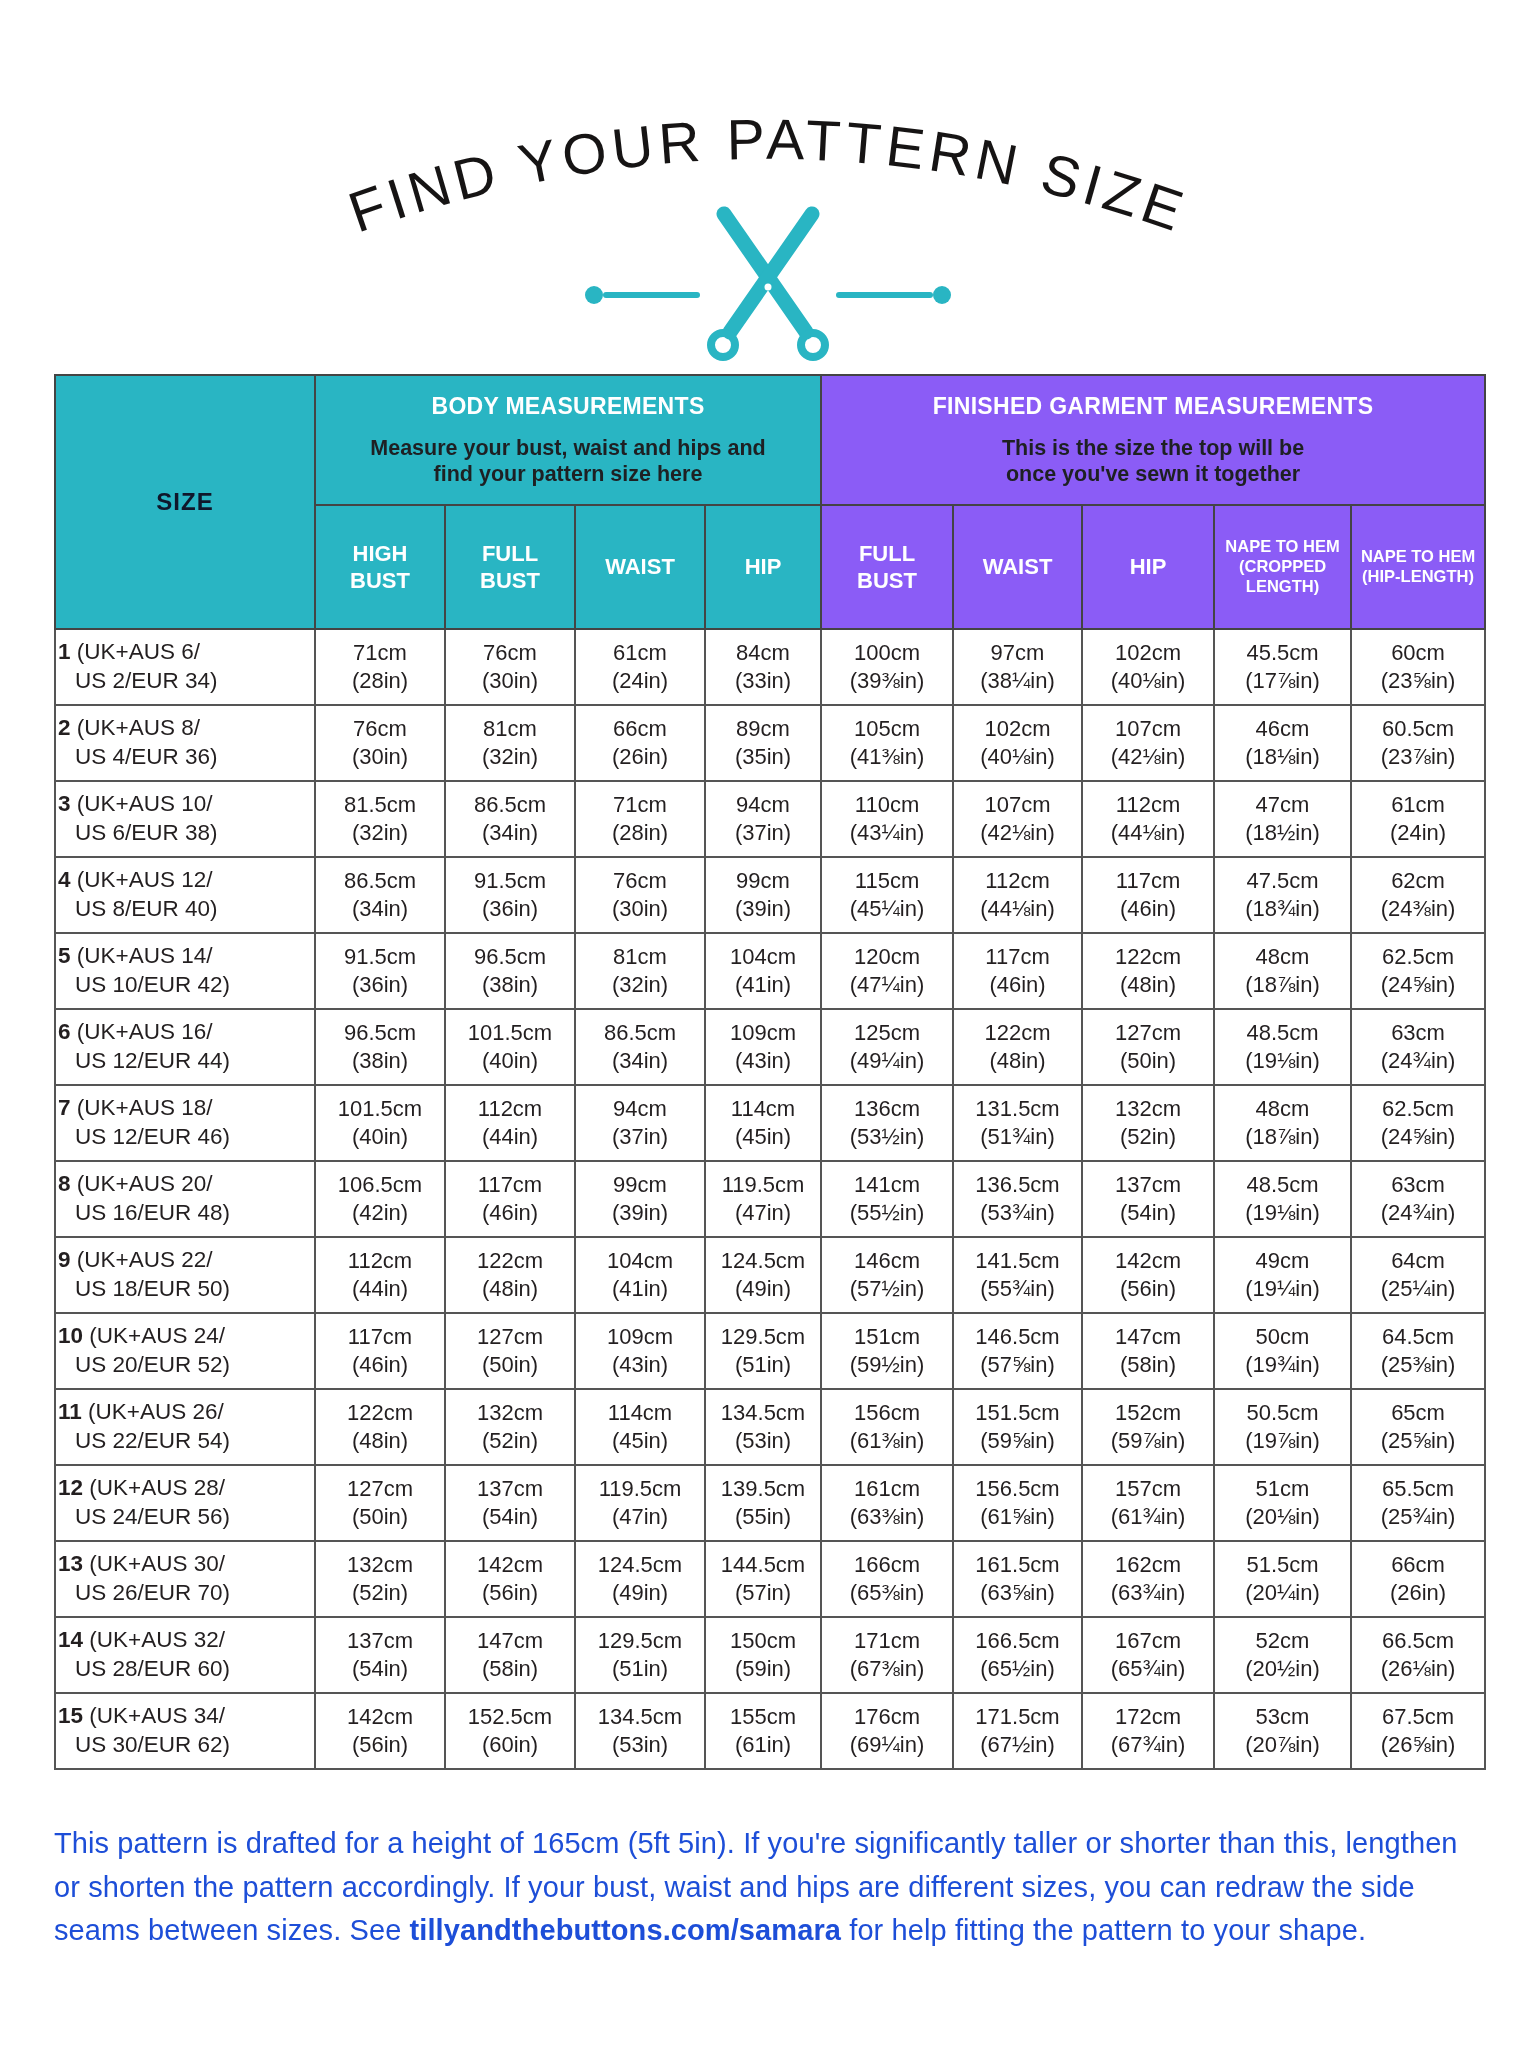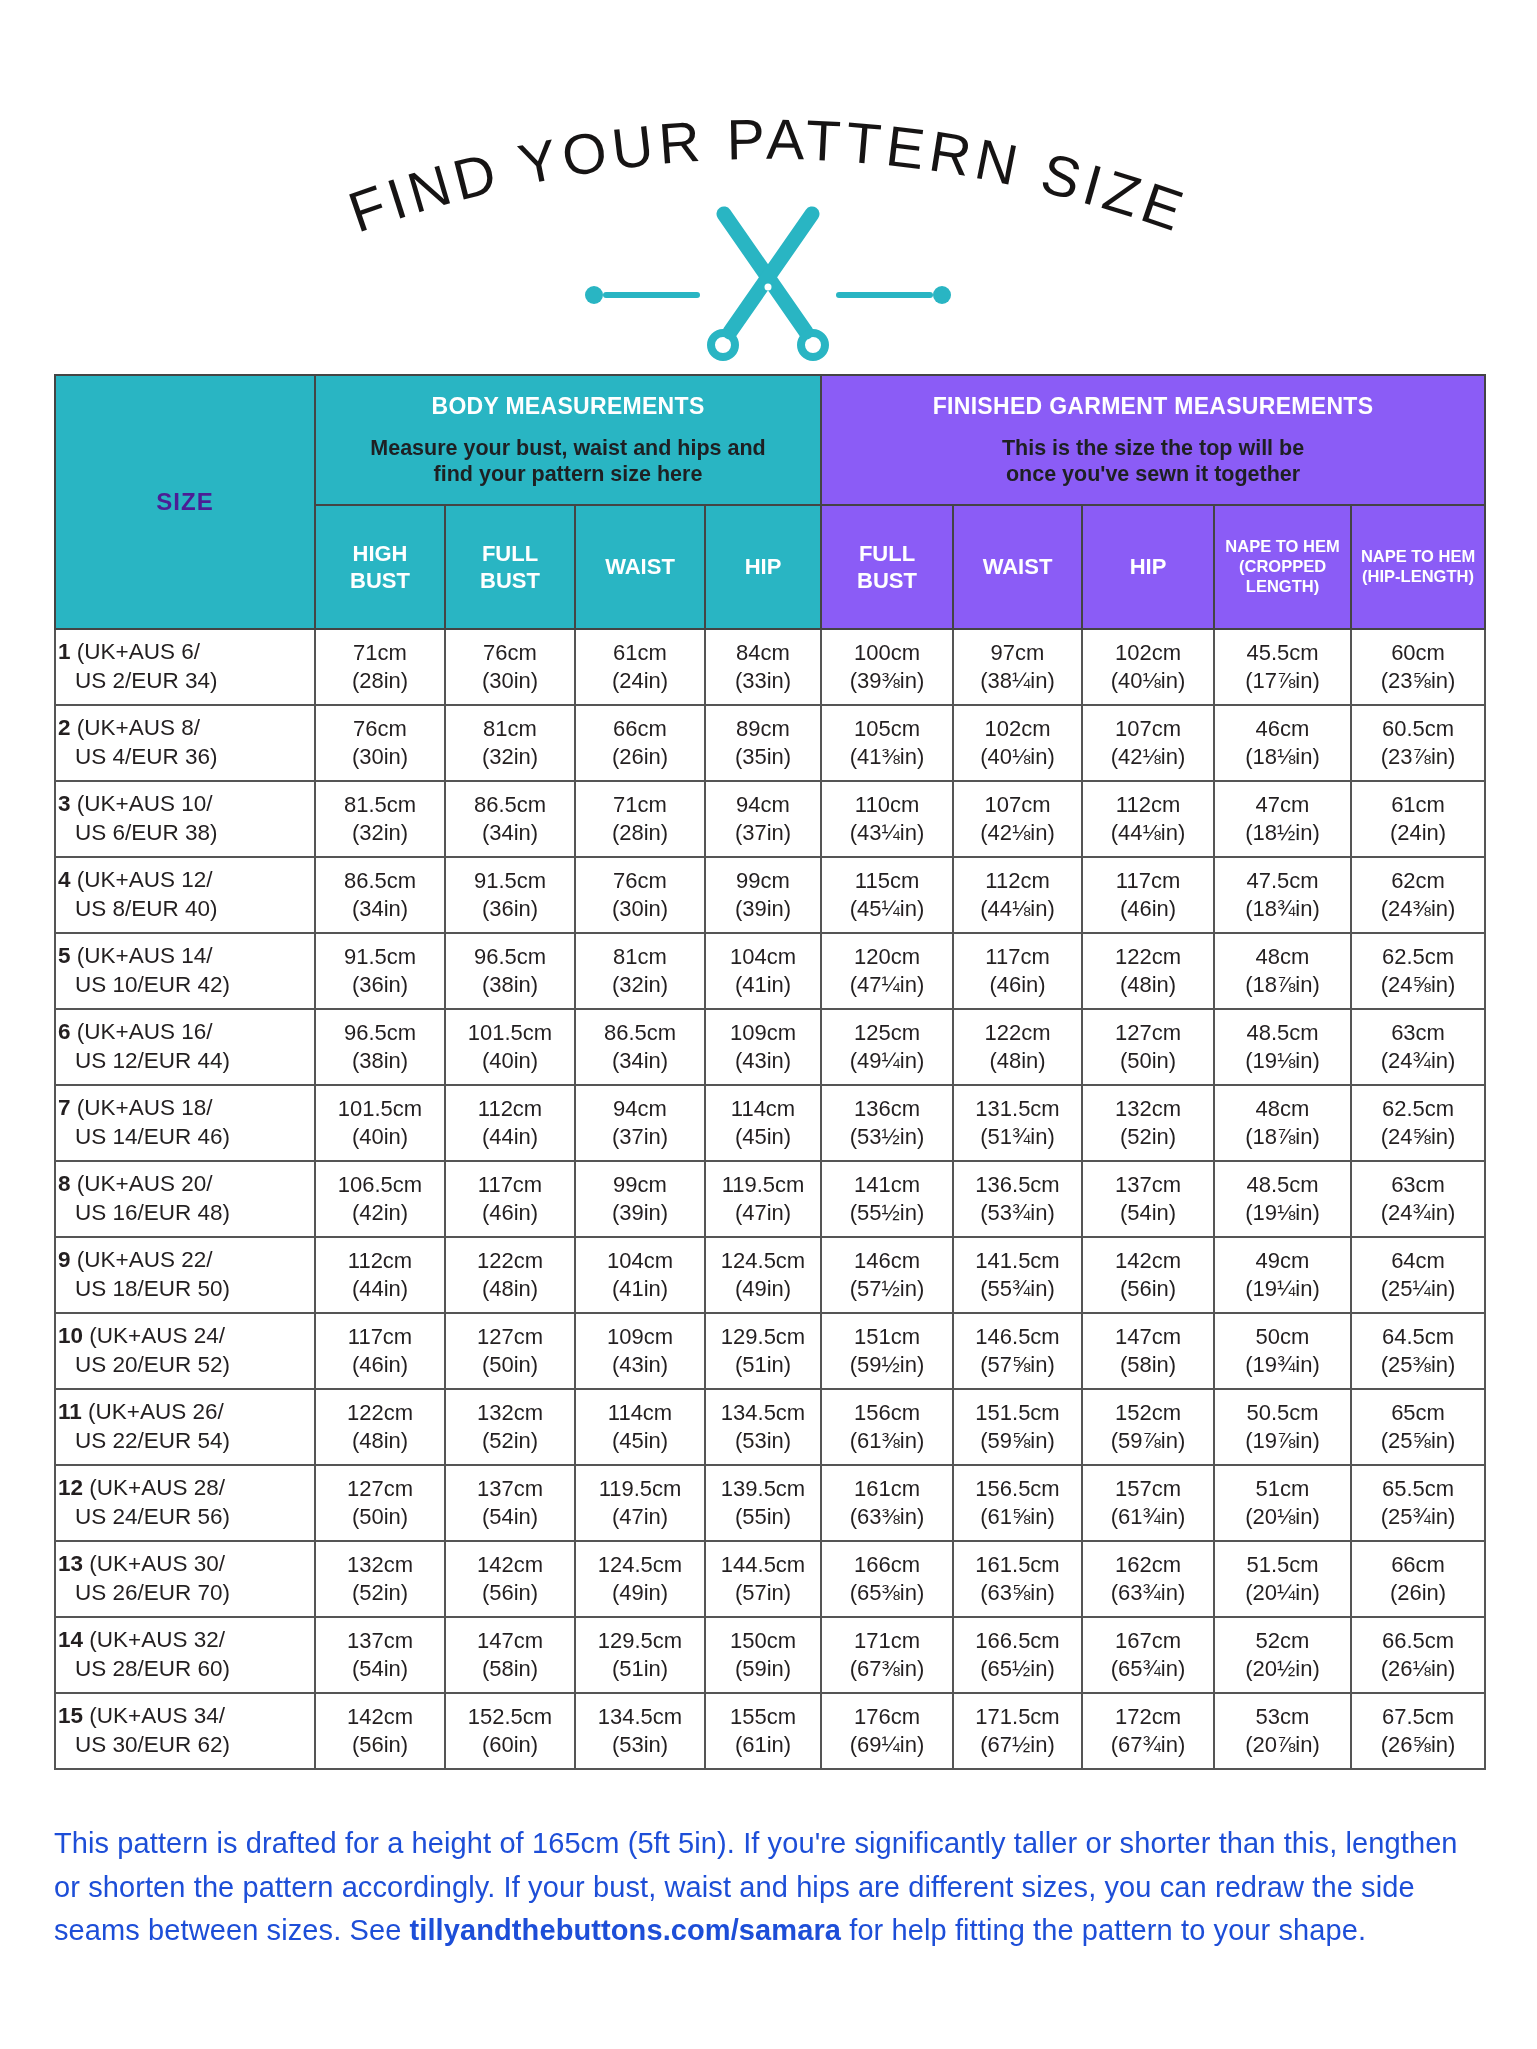--- a/index.html
+++ b/index.html
@@ -14,21 +14,21 @@
     margin:8px 0 0 54px;width:1430px;
   }
   .size-table th,.size-table td{
     border:2px solid #444444;padding:0;vertical-align:middle;
   }
   th.group-head{height:128px;}
   .teal-bg{background:#29b5c3;}
   .pink-bg{background:#8b5cf6;}
   .group-title{color:#ffffff;font-weight:bold;font-size:23px;letter-spacing:.3px;}
   .group-sub{color:#1e2023;font-size:21.5px;line-height:1.22;margin-top:15px;}
-  th.size-head{color:#4c1d95;font-weight:bold;font-size:24px;letter-spacing:1px;text-align:center;}
+  th.size-head{color:#0f172a;font-weight:bold;font-size:24px;letter-spacing:1px;text-align:center;}
   th.col-head{
     height:118px;color:#ffffff;font-weight:bold;font-size:22px;
     line-height:1.25;text-align:center;padding:2px 6px;
   }
   th.col-head.small{font-size:16.5px;line-height:1.2;}
   .size-table tbody td{
     height:74px;text-align:center;font-size:22px;line-height:1.28;
     background:#ffffff;border-color:#555555;
   }
   .size-table tbody td.size-cell{
@@ -339,21 +339,21 @@
         <td>
           <div>48.5cm</div>
           <div>(19⅛in)</div>
         </td>
         <td>
           <div>63cm</div>
           <div>(24¾in)</div>
         </td>
       </tr>
       <tr>
-        <td class="size-cell"><b>7</b> (UK+AUS 18/<br><span class="l2">US 14/EUR 46)</span></td>
+        <td class="size-cell"><b>7</b> (UK+AUS 18/<br><span class="l2">US 12/EUR 46)</span></td>
         <td>
           <div>101.5cm</div>
           <div>(40in)</div>
         </td>
         <td>
           <div>112cm</div>
           <div>(44in)</div>
         </td>
         <td>
           <div>94cm</div>

